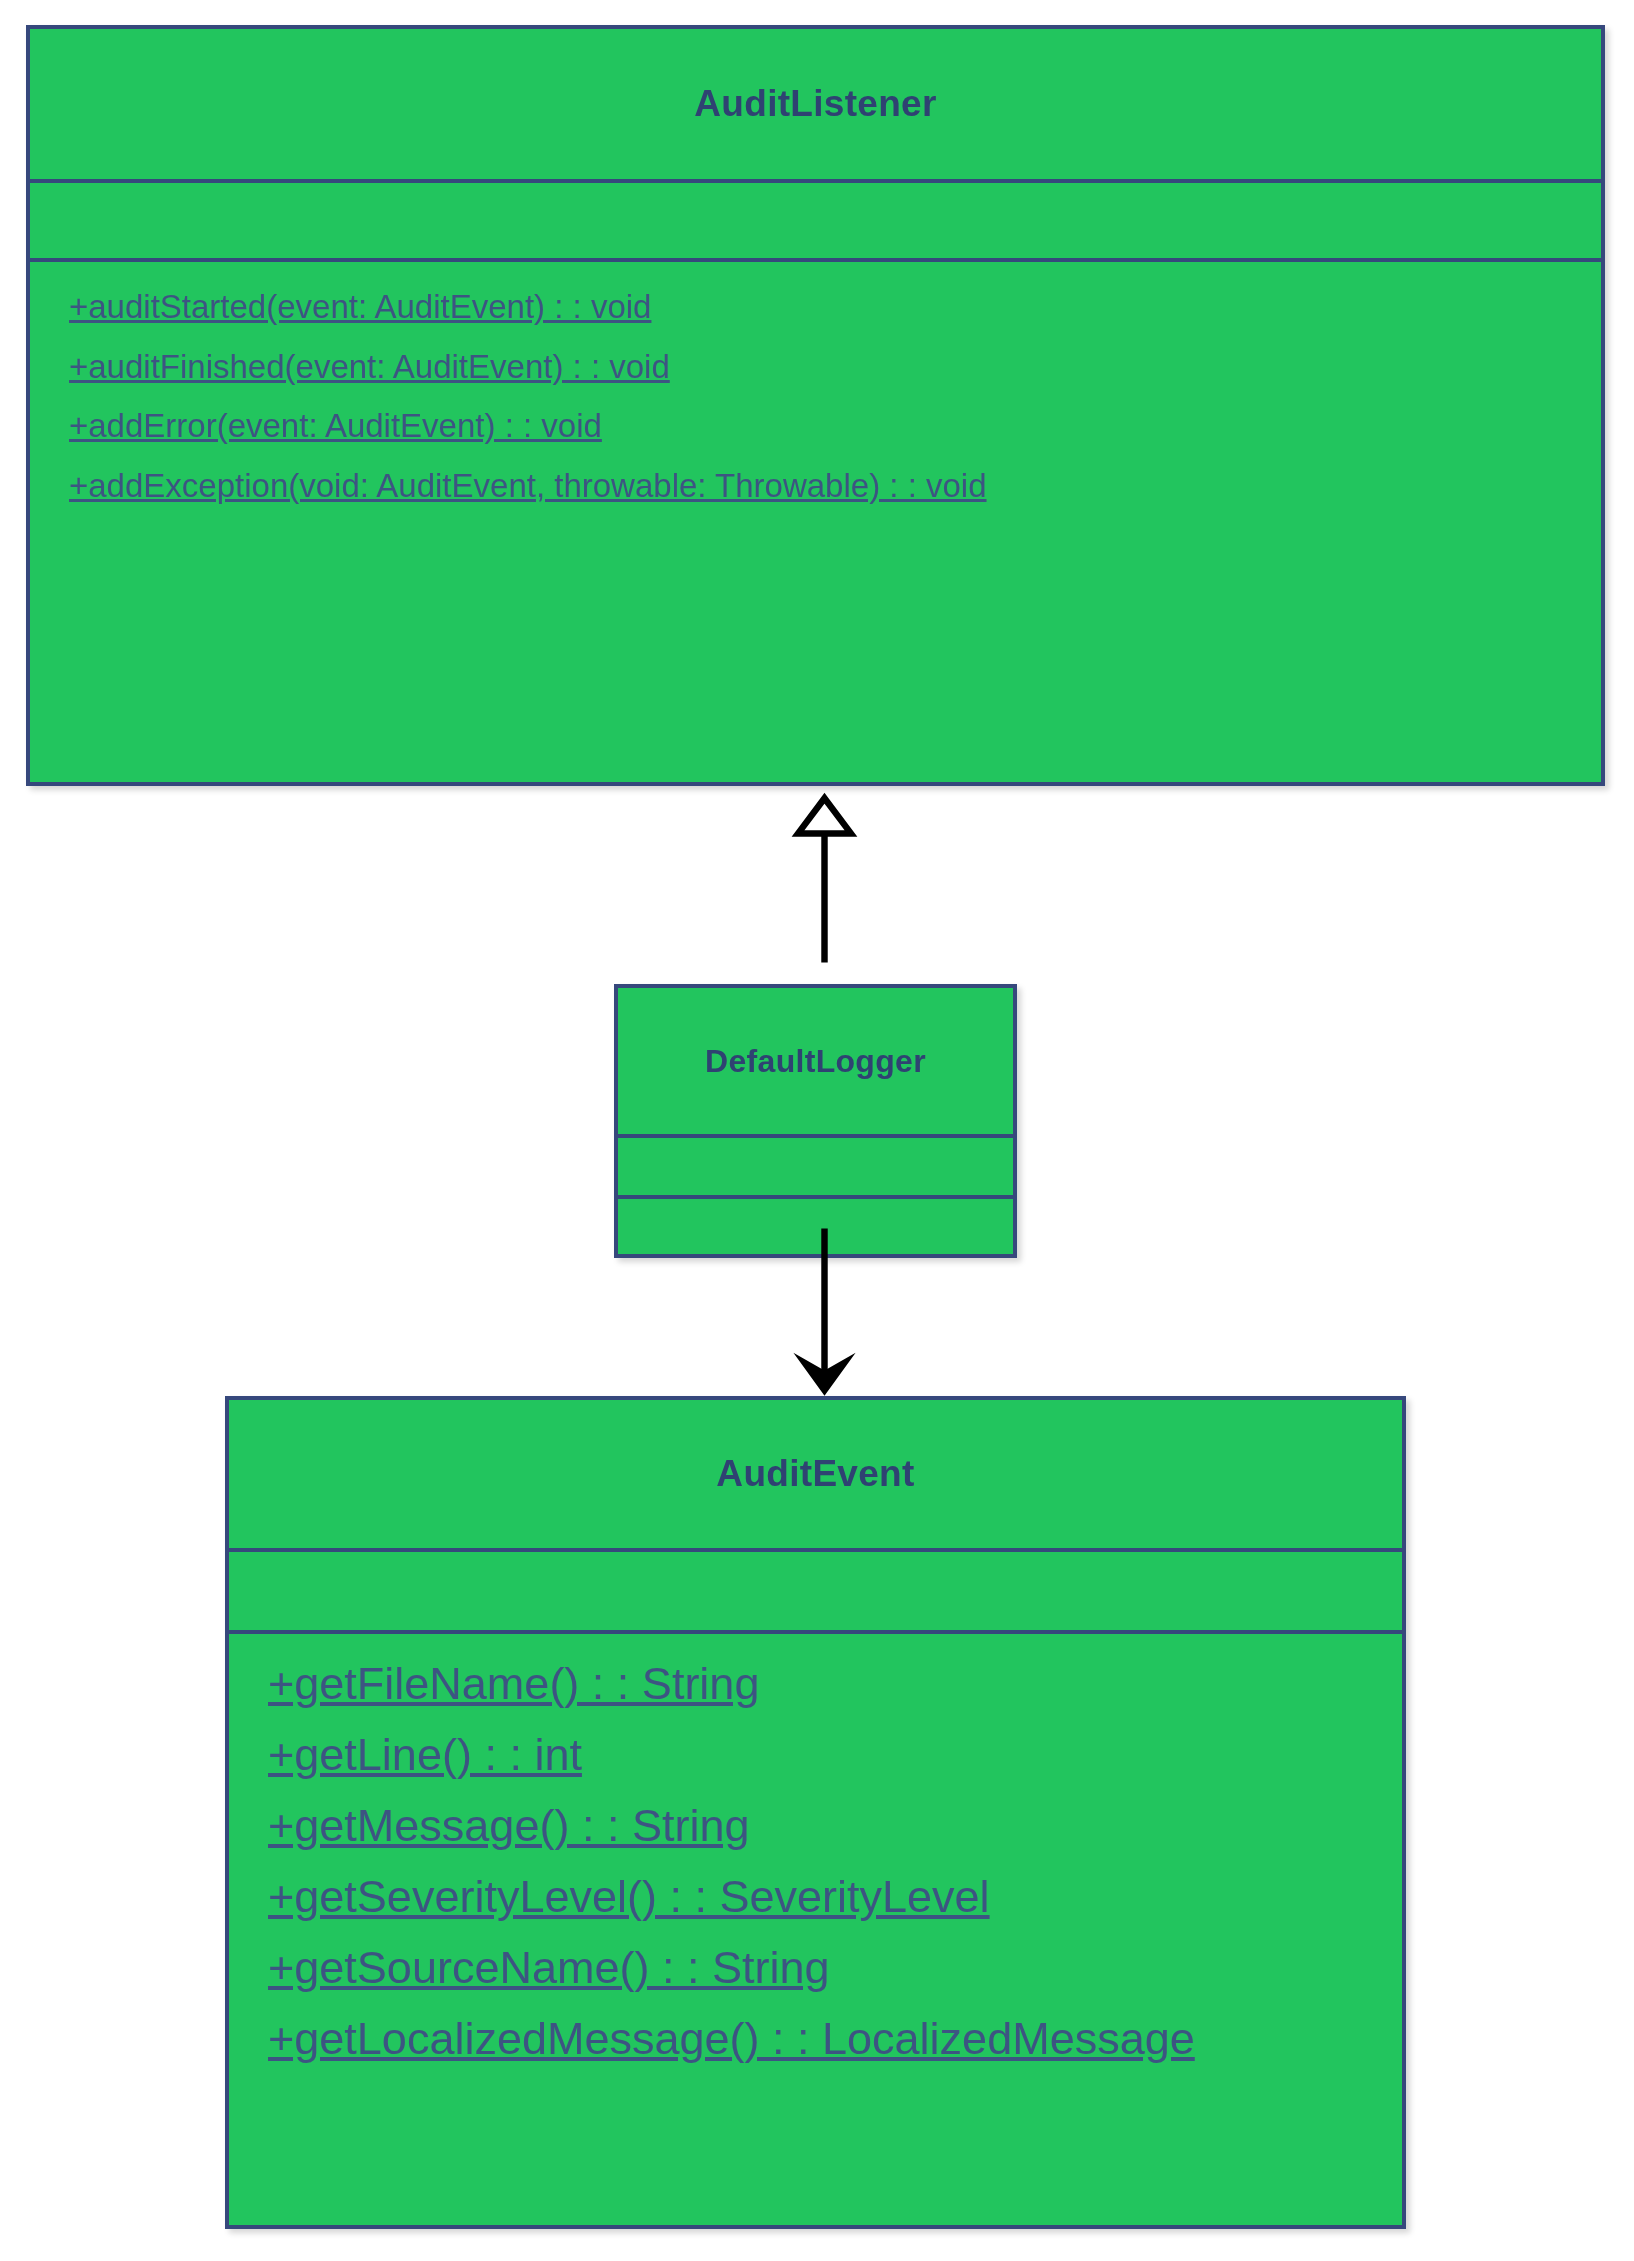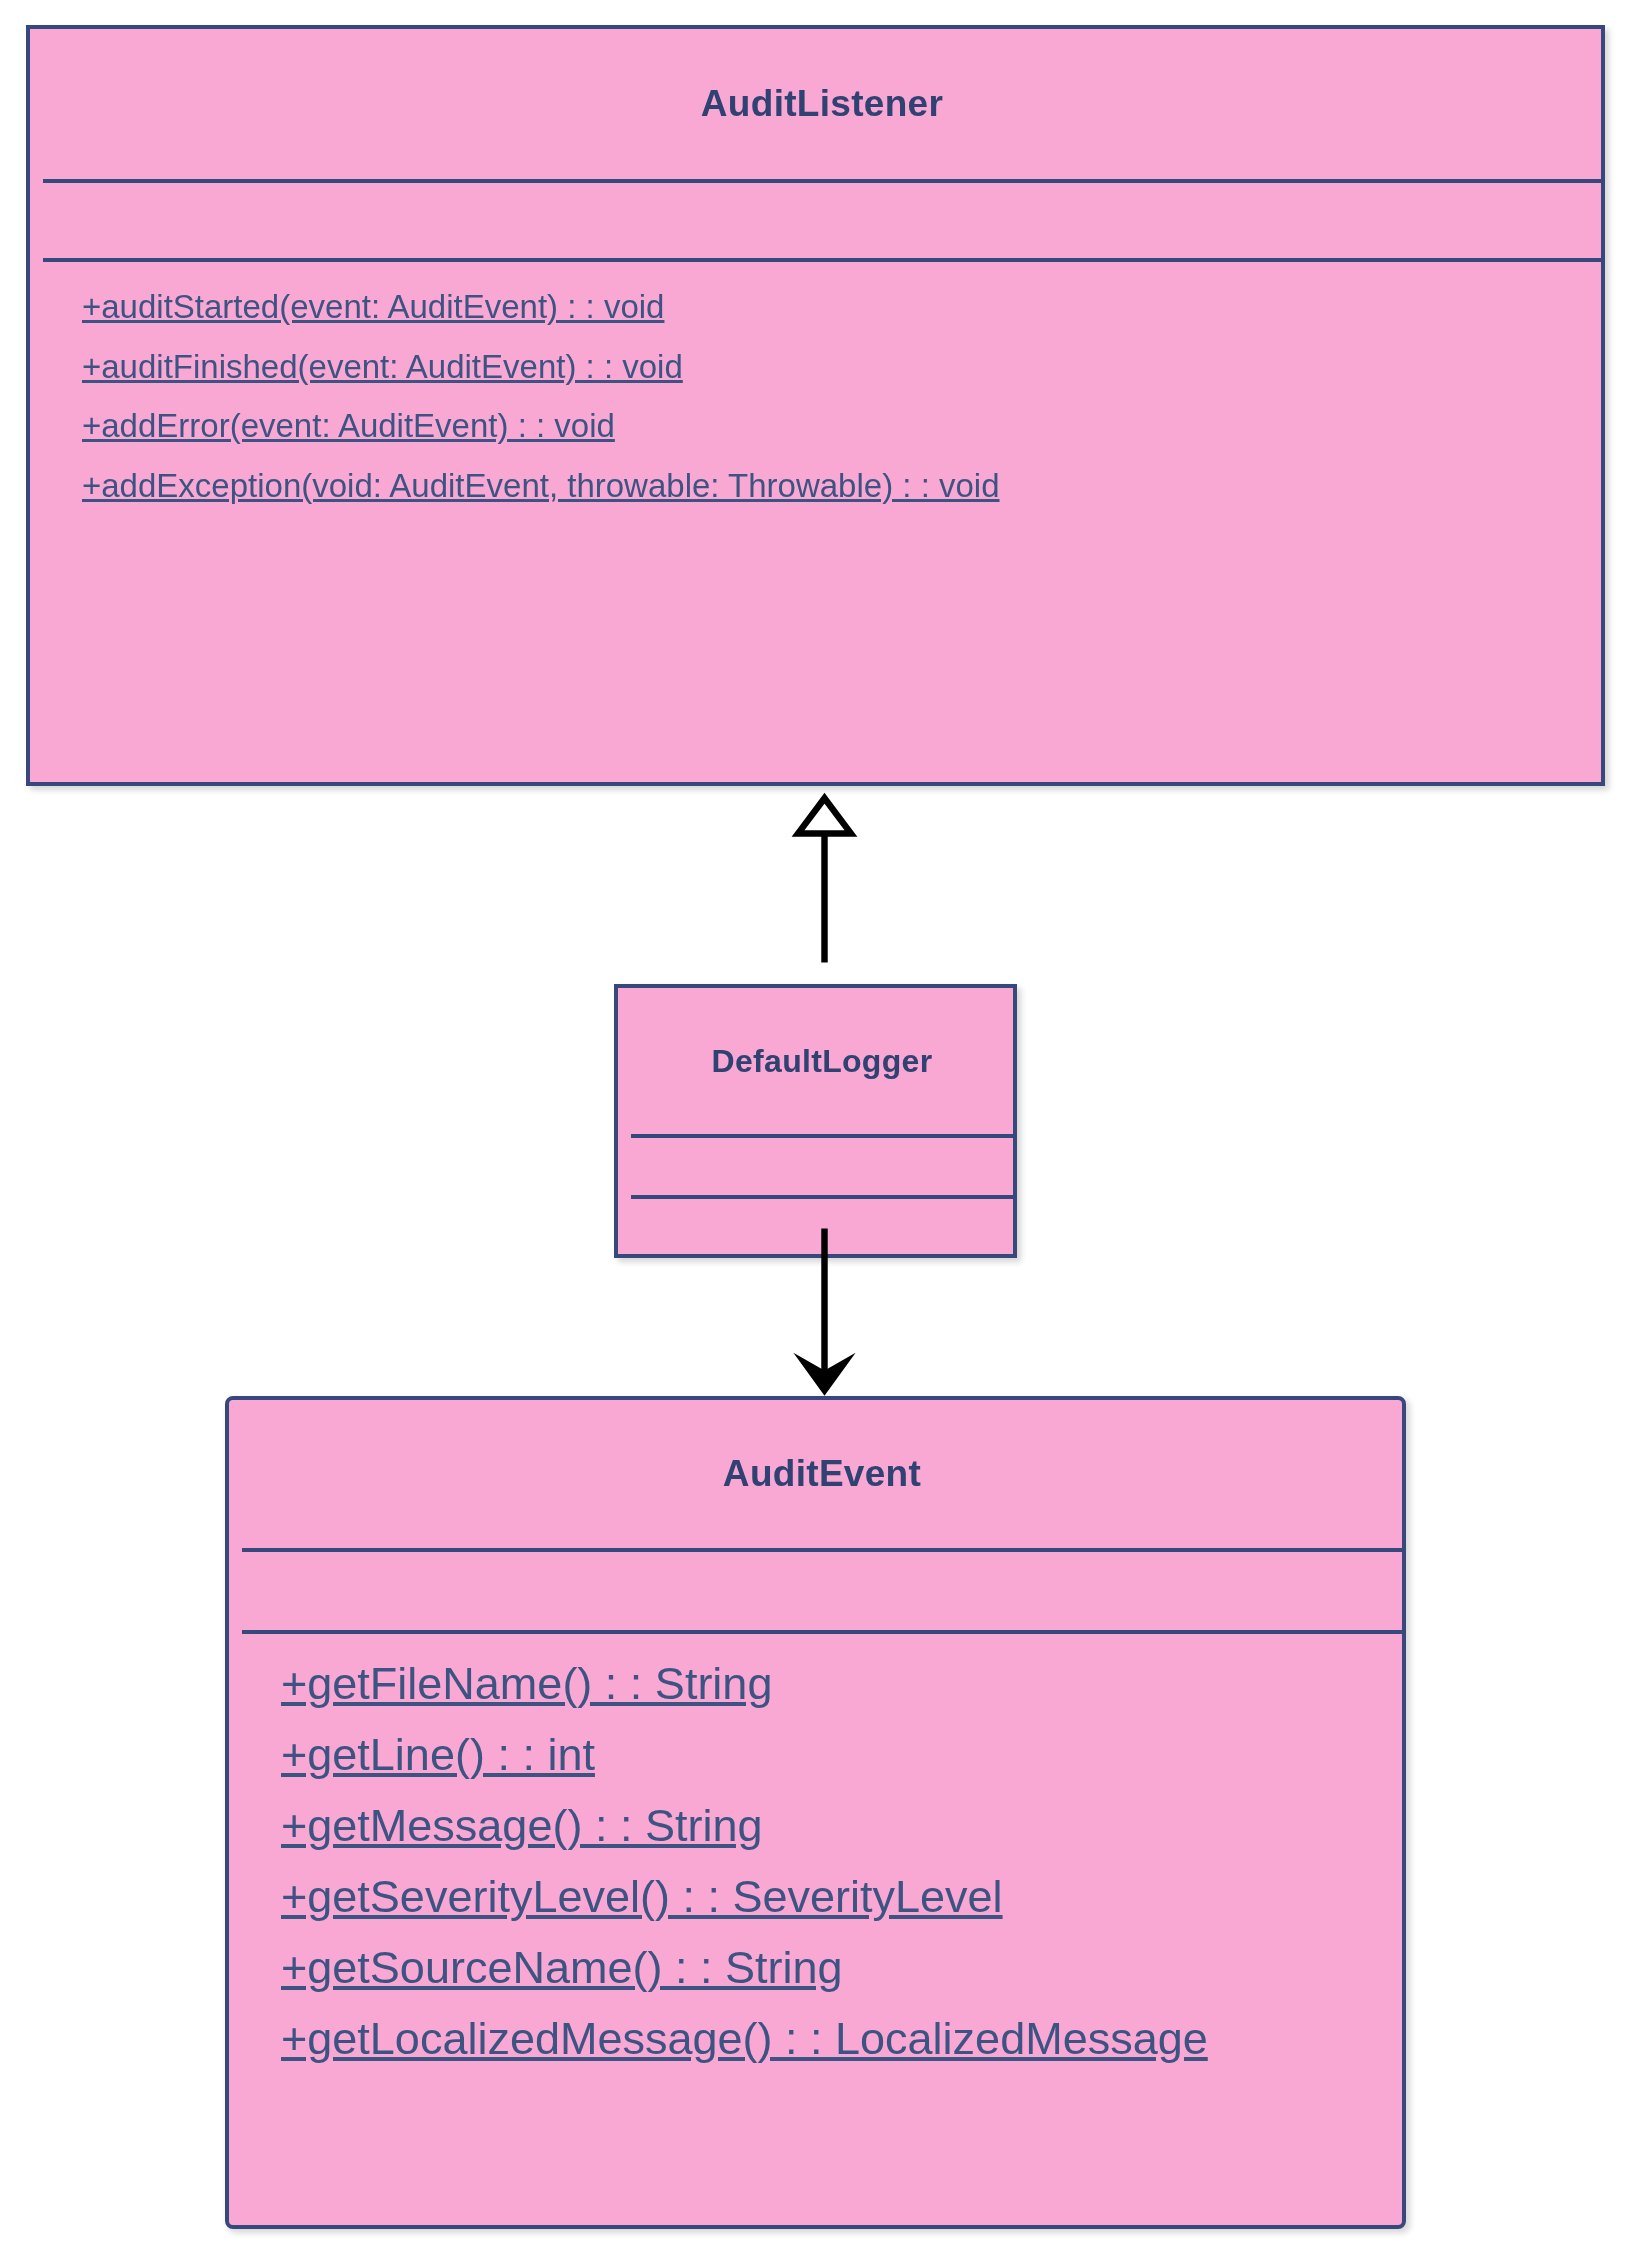--- a/index.html
+++ b/index.html
@@ -16,24 +16,23 @@
     width: 1635px;
     height: 2261px;
     background: #ffffff;
     overflow: hidden;
   }
 
   
   .uml-class {
     position: absolute;
     box-sizing: border-box;
-    background: #f9a8d4;
+    background: #22c55e;
     border: 4.1px solid #36487c;
     box-shadow: 3.5px 3.5px 5.9px rgba(0,0,0,0.16);
-    padding-left: 13px;
   }
   .uml-title {
     box-sizing: border-box;
     display: flex;
     align-items: center;
     justify-content: center;
     text-align: center;
     font-weight: bold;
     color: #2f4272;
     letter-spacing: 0.3px;
@@ -90,21 +89,20 @@
     font-size: 32px;
   }
   #class-defaultlogger .uml-empty-a { height: 57px; }
   #class-defaultlogger .uml-empty-b { height: 59px; }
 
   #class-auditevent {
     left: 225px;
     top: 1396px;
     width: 1181px;
     height: 833px;
-    border-radius: 8px;
   }
   #class-auditevent .uml-title {
     height: 148px;
     font-size: 37px;
   }
   #class-auditevent .uml-empty { height: 78px; }
   #class-auditevent .uml-members {
     padding: 27px 0 0 39px;
     font-size: 45px;
   }

